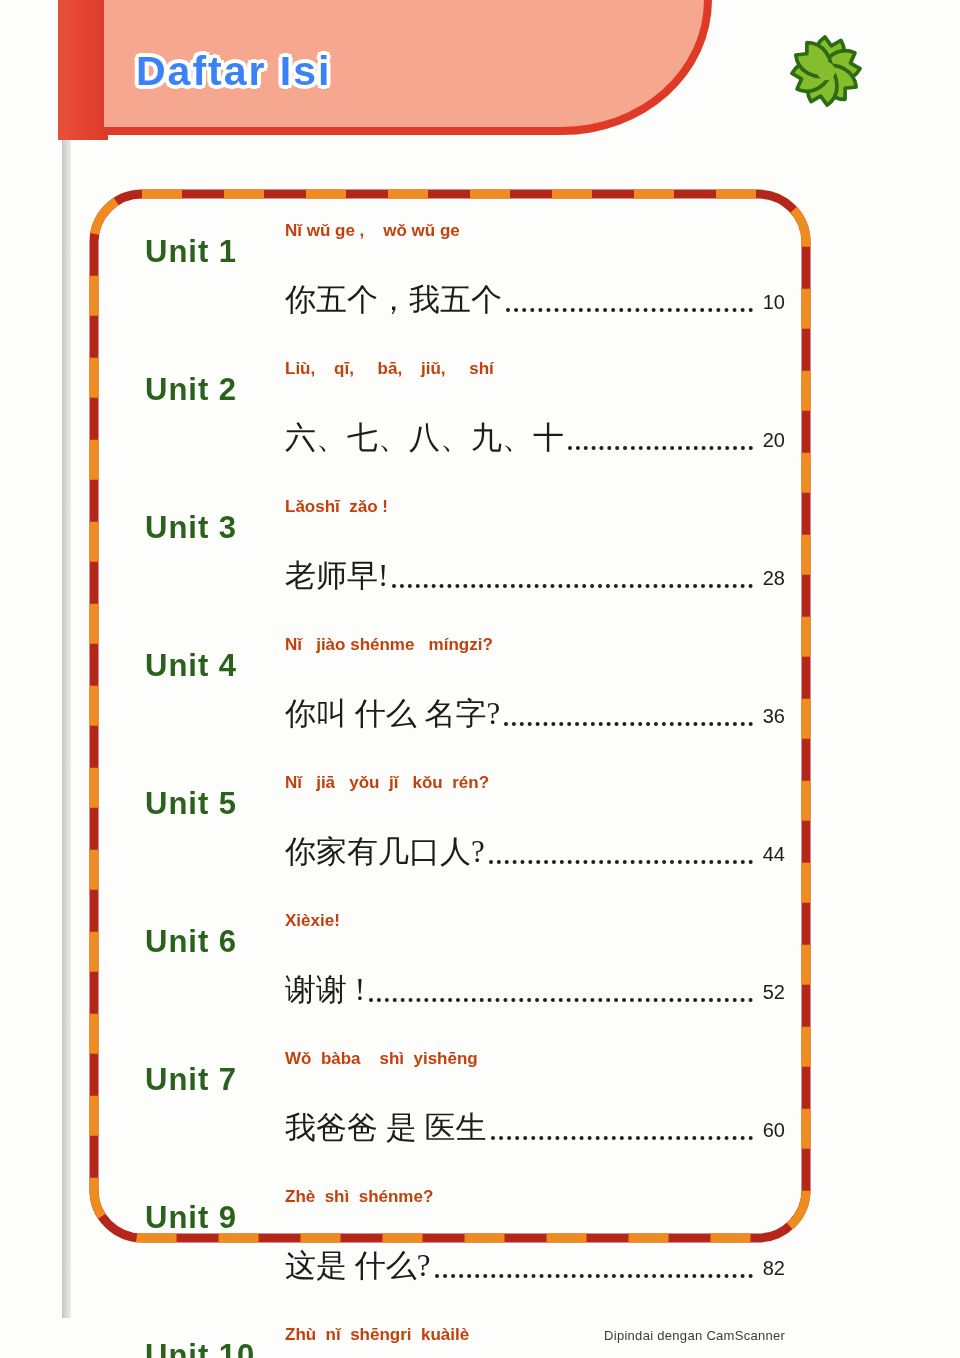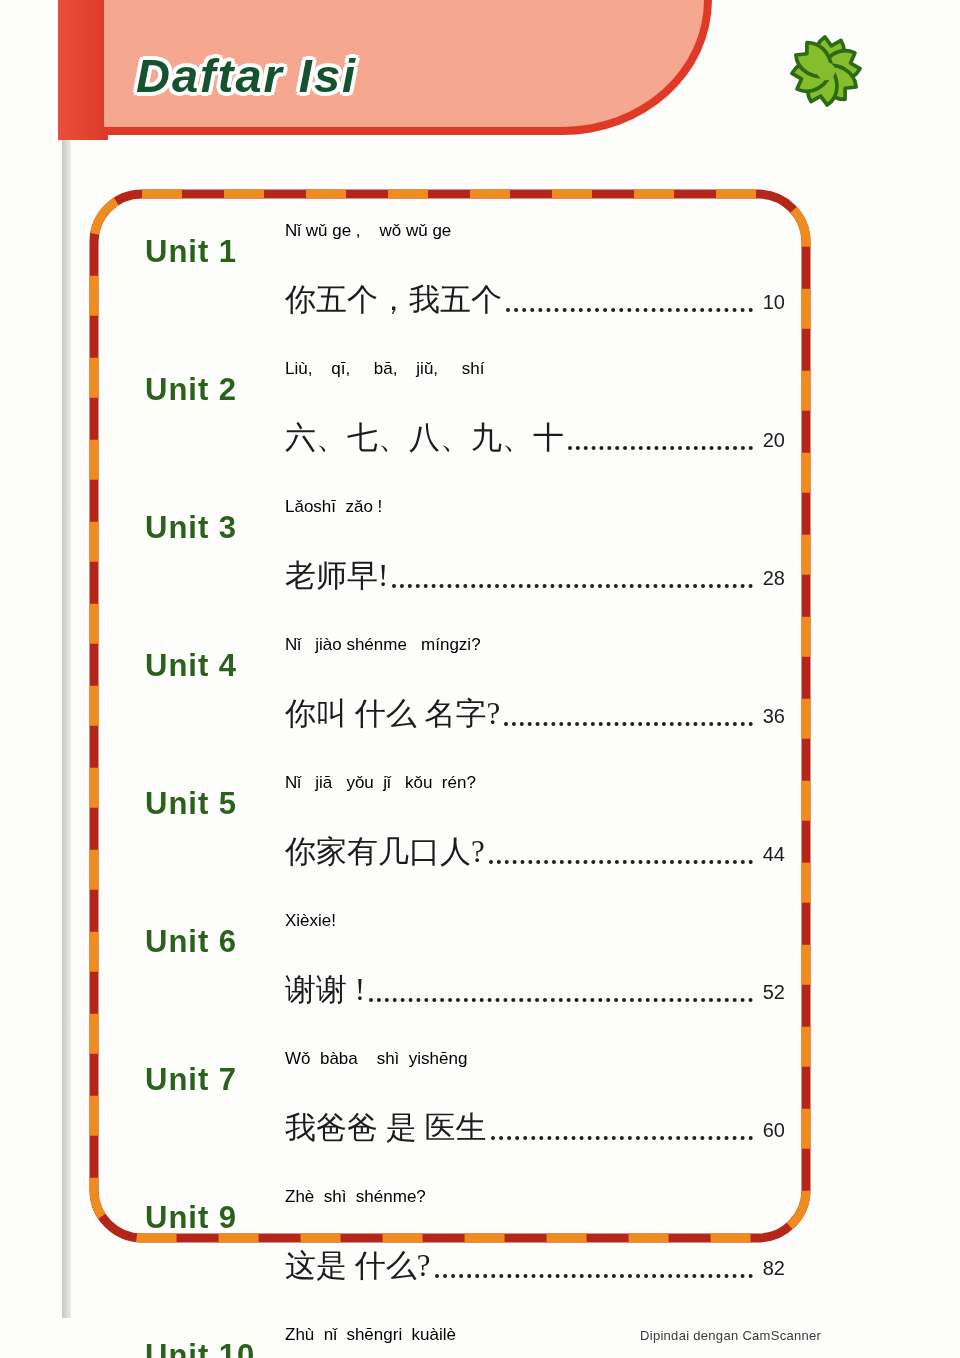--- a/index.html
+++ b/index.html
@@ -22,60 +22,60 @@
   }
   .banner{
     position:absolute;left:104px;top:0;width:600px;height:127px;
     background:#f5a78f;
     border-bottom:8px solid #df3a28;
     border-right:8px solid #df3a28;
     border-bottom-right-radius:150px 135px;
   }
   .banner-title{
     position:absolute;left:136px;top:48px;
-    font-size:47px;font-weight:bold;letter-spacing:2px;
-    color:#14532d;
+    font-size:41px;font-weight:bold;letter-spacing:2px;
+    color:#3b82f6;
     text-shadow:
       -3px -3px 0 #fff, 3px -3px 0 #fff, -3px 3px 0 #fff, 3px 3px 0 #fff,
       0 -4px 0 #fff, 0 4px 0 #fff, -4px 0 0 #fff, 4px 0 0 #fff;
-    font-style: italic;
   }
   .leaf{position:absolute;left:780px;top:22px;}
   
   .box{position:absolute;left:88px;top:188px;width:724px;height:1056px;}
   .box svg.border-frame{position:absolute;left:0;top:0;}
   .toc{
     position:absolute;left:57px;top:32px;width:640px;
   }
   .row{display:flex;margin-bottom:36px;}
   .unit{
     flex:0 0 140px;
     font-size:31px;font-weight:bold;color:#2a611b;
     padding-top:14px;letter-spacing:1px;
   }
   .entry{flex:1;min-width:0;}
   .pinyin{
-    font-size:17px;color:#000000;line-height:22px;
+    font-size:17px;color:#c2410c;line-height:22px;
     white-space:pre;
+    font-weight:bold;
   }
   .title-line{display:flex;align-items:flex-end;line-height:44px;margin-top:36px;}
   .chinese{
     font-size:31px;
     font-family:"Liberation Serif","DejaVu Serif",serif;
     white-space:nowrap;
   }
   .leader{
     flex:1 1 auto;min-width:40px;height:0;
     border-bottom:4px dotted #1f1f1f;
     margin:0 10px 10px 4px;
   }
   .pagenum{font-size:20px;line-height:40px;}
   
   .scan-credit{
-    position:absolute;left:640px;top:1328px;
+    position:absolute;left:604px;top:1328px;
     font-size:13px;color:#3a3a3a;letter-spacing:.3px;
   }
 </style>
 </head>
 <body>
 
 <div class="page-edge"></div>
 
 <div class="banner-strip"></div>
 <div class="banner"></div>

